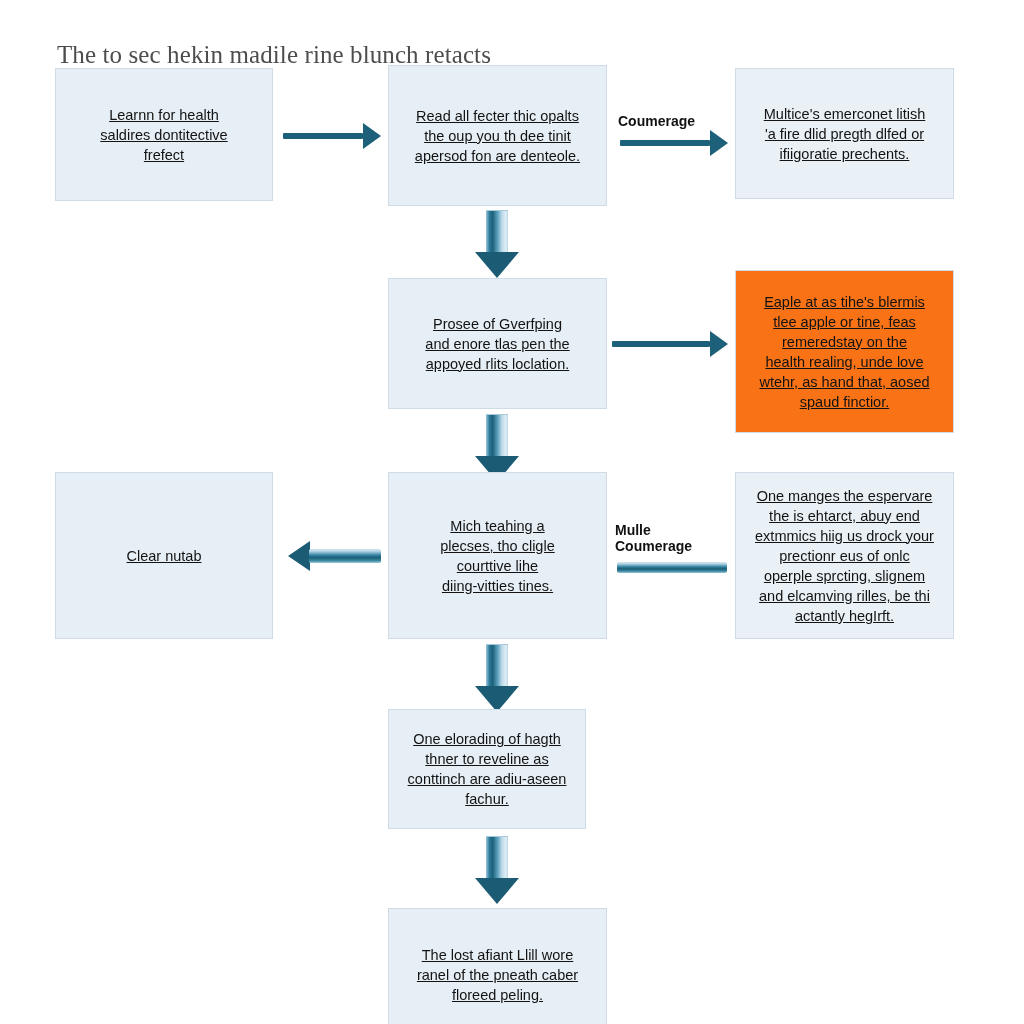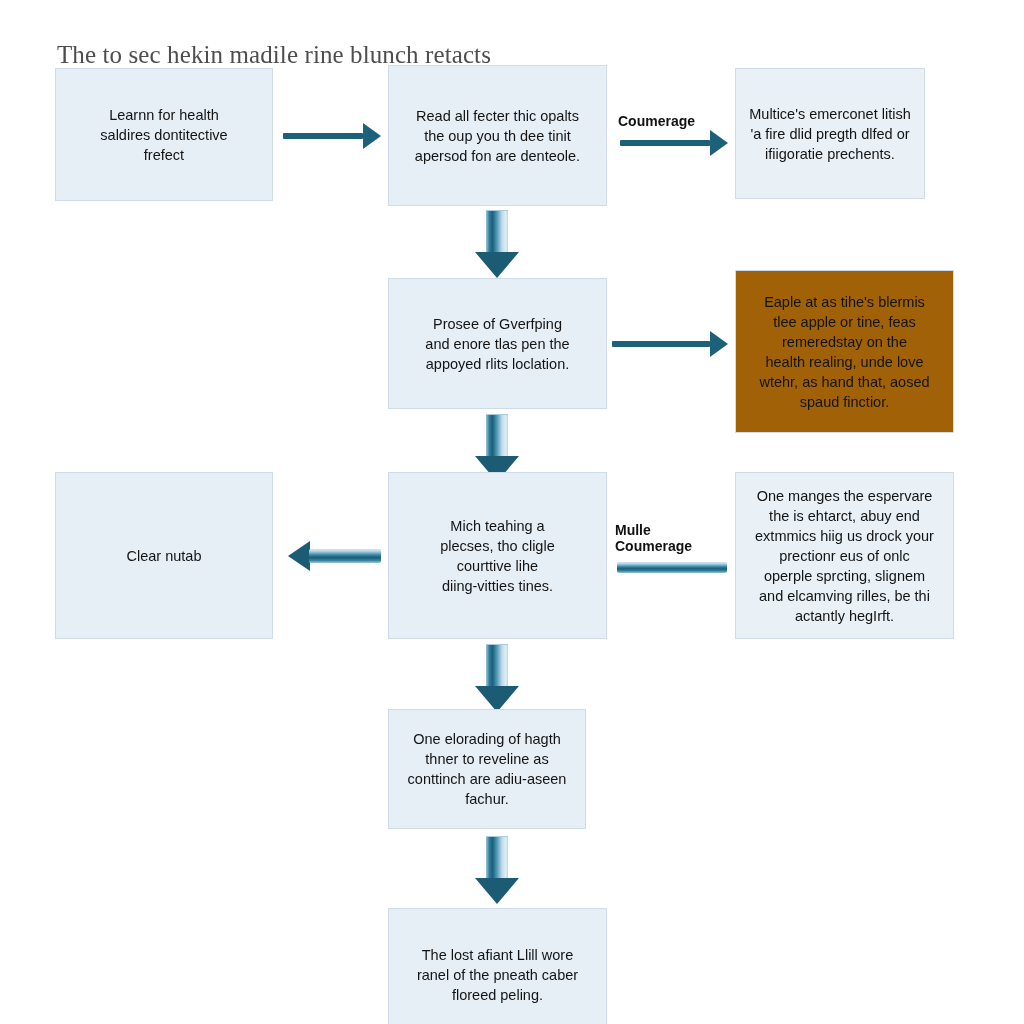--- a/index.html
+++ b/index.html
@@ -40,27 +40,28 @@
     background: #e7eff6;
     border: 1px solid #cfdce8;
     display: flex;
     align-items: center;
     justify-content: center;
     text-align: center;
     color: #131313;
     font-size: 14.5px;
     line-height: 1.38;
     padding: 6px 12px;
+    text-decoration: underline;
   }
   .node .txt {
     display: block;
     white-space: pre-line;
   }
   .node.light { background: #e9f1f7; }
-  .node.tintA { background: #a16207; }
+  .node.tintA { background: #f97316; }
 
   
   .arrow-label {
     position: absolute;
     font-size: 14px;
     font-weight: bold;
     color: #111111;
     text-align: left;
     line-height: 1.15;
     white-space: pre-line;
@@ -172,21 +173,21 @@
 apersod fon are denteole.</span>
   </div>
 
   <div class="arrow-label" style="left:618px; top:113px; width:110px;">Coumerage</div>
 
   <div class="h-arrow-flat" style="left:620px; top:130px; width:108px;">
     <div class="shaft" style="width:90px;"></div>
     <div class="head" style="left:90px;"></div>
   </div>
 
-  <div class="node light" style="left:735px; top:68px; width:190px; height:131px;">
+  <div class="node light" style="left:735px; top:68px; width:219px; height:131px;">
     <span class="txt">Multice's emerconet litish
 'a fire dlid pregth dlfed or
 ifiigoratie prechents.</span>
   </div>
 
   <div class="v-arrow" style="left:475px; top:210px; height:68px;">
     <div class="shaft" style="height:42px;"></div>
     <div class="head" style="top:42px;"></div>
   </div>
 

